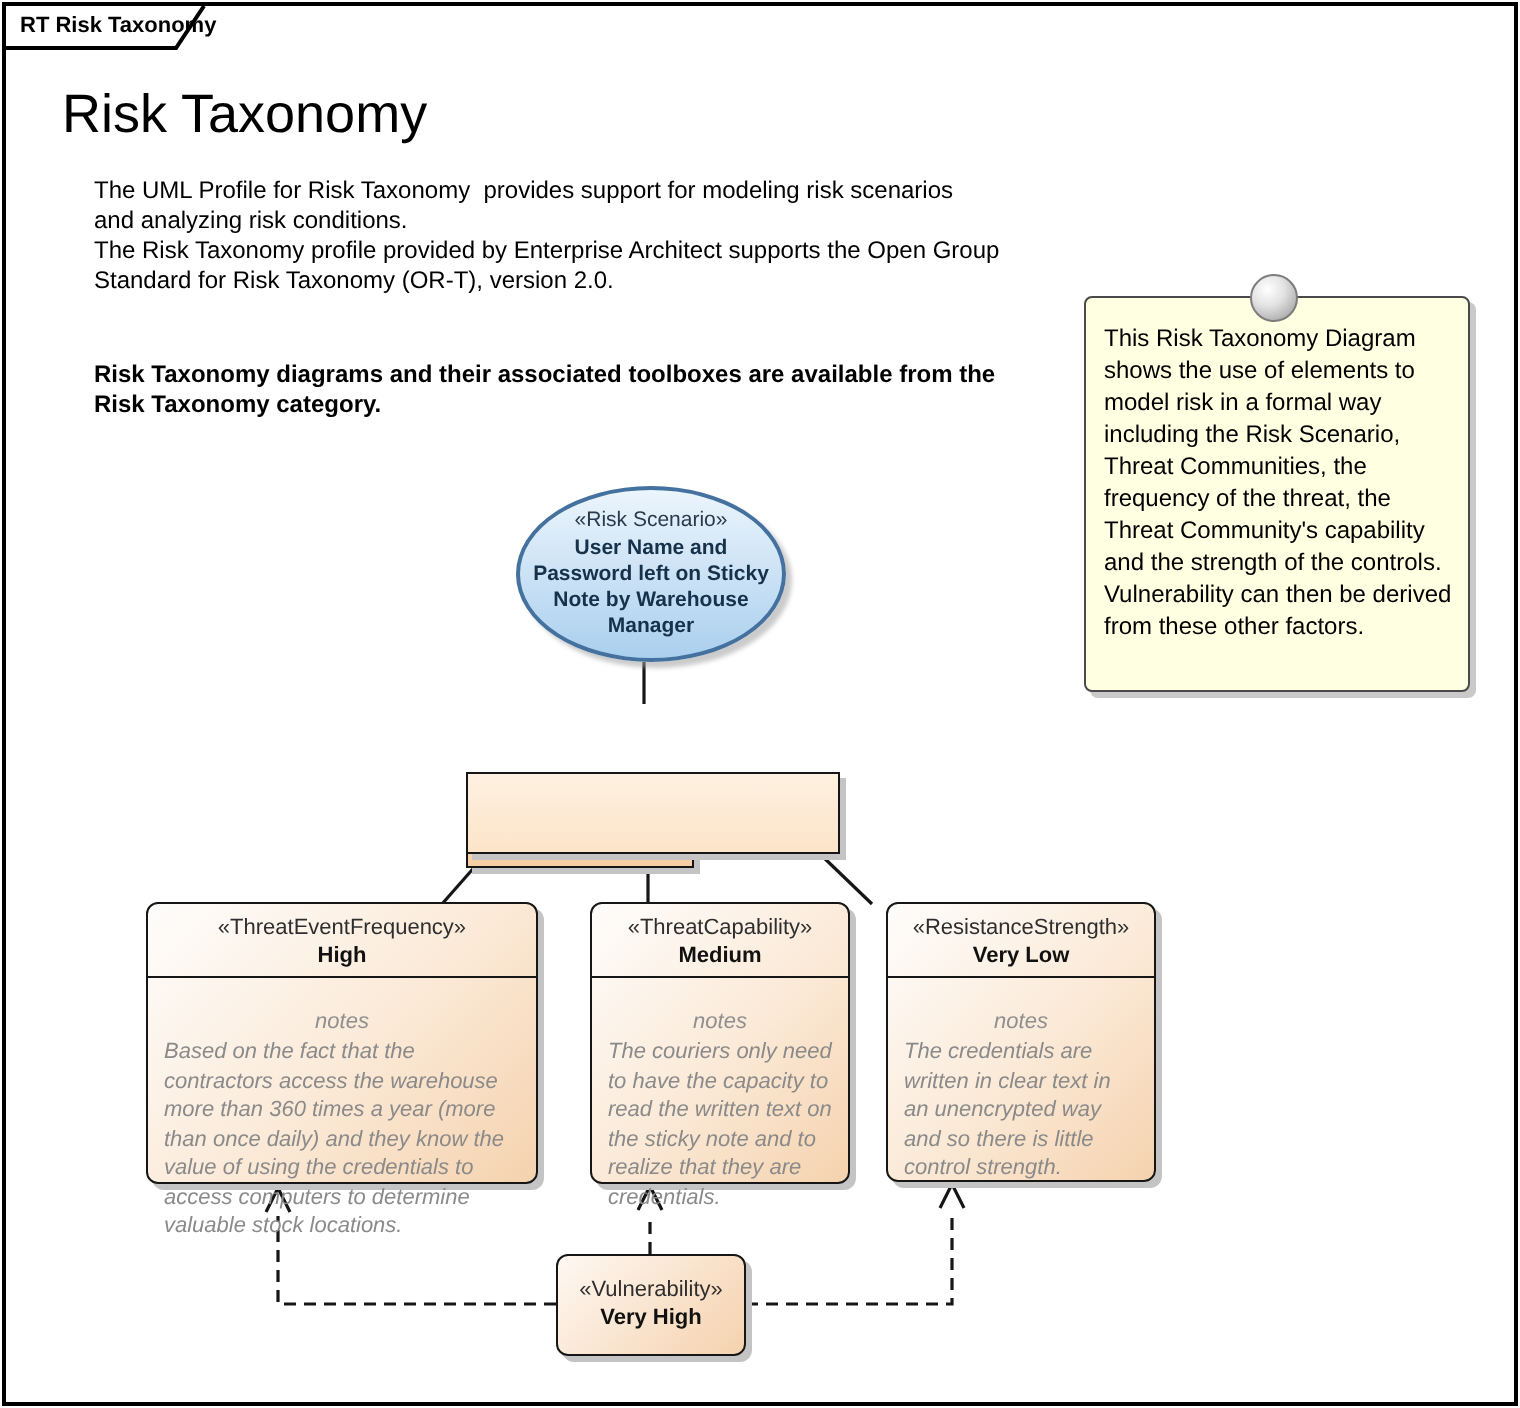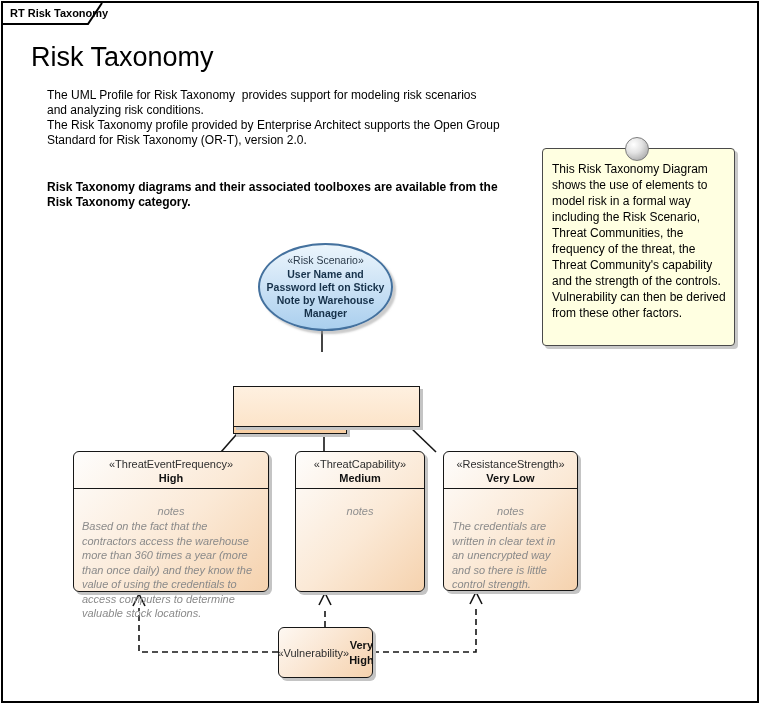--- a/index.html
+++ b/index.html
@@ -88,21 +88,21 @@
   }
   .notes-label{font-size:11px;font-style:italic;color:#8f8f8f;text-align:center;line-height:14px;}
   .notes-text{font-size:11px;font-style:italic;color:#8a8a8a;line-height:14.5px;margin-top:1px;}
 
   
   .vuln{
     position:absolute;left:278px;top:627px;width:95px;height:51px;box-sizing:border-box;
     border:1.5px solid #161616;border-radius:6px;
     background:linear-gradient(135deg,#FEF8F2 0%,#F8DDC2 70%,#F5D2AE 100%);
     box-shadow:3px 3px 0 #c4c4c4;
-    display:flex;flex-direction:row;align-items:center;justify-content:center;text-align:center;
+    display:flex;flex-direction:column;align-items:center;justify-content:center;text-align:center;
   }
   .vuln .stereo{font-size:11px;color:#2e2e2e;line-height:14px;}
   .vuln .cname{font-size:11px;font-weight:bold;color:#111;line-height:15px;}
 </style>
 </head>
 <body>
 
 <div class="frame"></div>
 
 <svg class="tab-outline" viewBox="0 0 104 24">
@@ -172,20 +172,21 @@
   </div>
 </div>
 
 <div class="uml-box box2">
   <div class="uml-head">
     <div class="stereo">«ThreatCapability»</div>
     <div class="cname">Medium</div>
   </div>
   <div class="uml-notes">
     <div class="notes-label">notes</div>
+    <div class="notes-text">The couriers only need to have the capacity to read the written text on the sticky note and to realize that they are credentials.</div>
   </div>
 </div>
 
 <div class="uml-box box3">
   <div class="uml-head">
     <div class="stereo">«ResistanceStrength»</div>
     <div class="cname">Very Low</div>
   </div>
   <div class="uml-notes">
     <div class="notes-label">notes</div>

